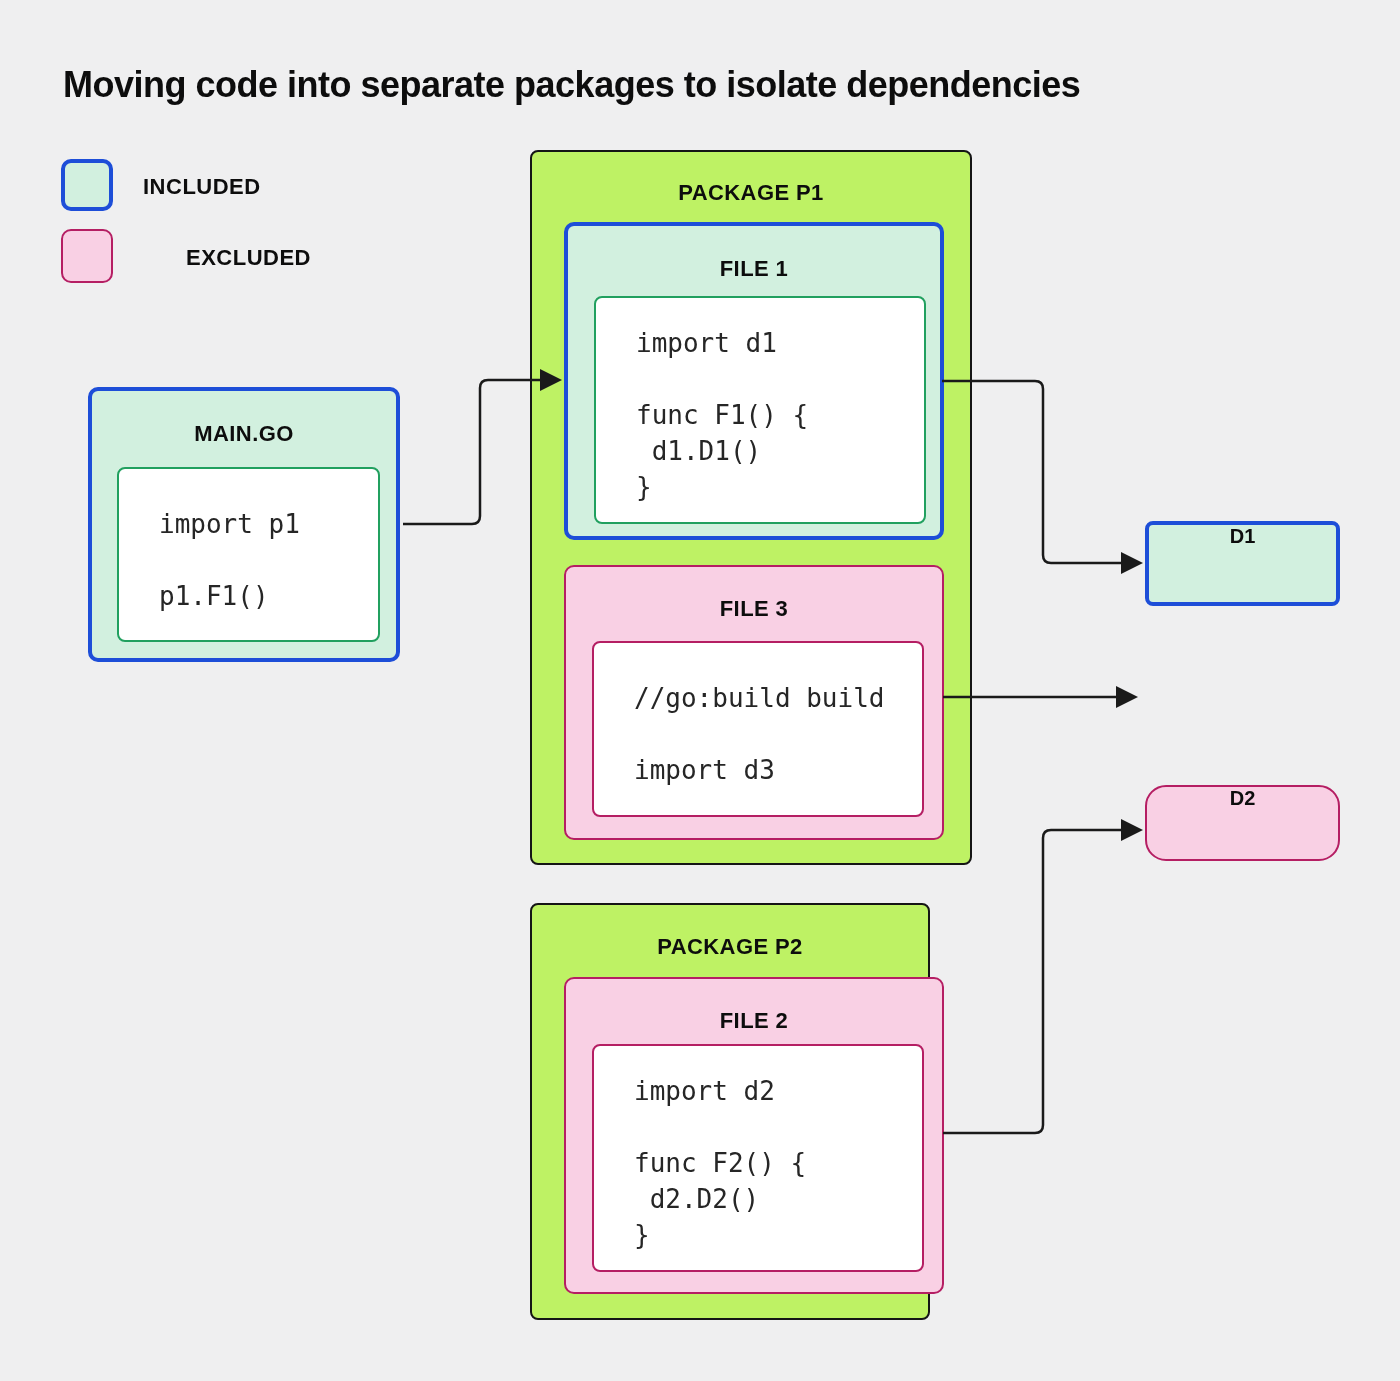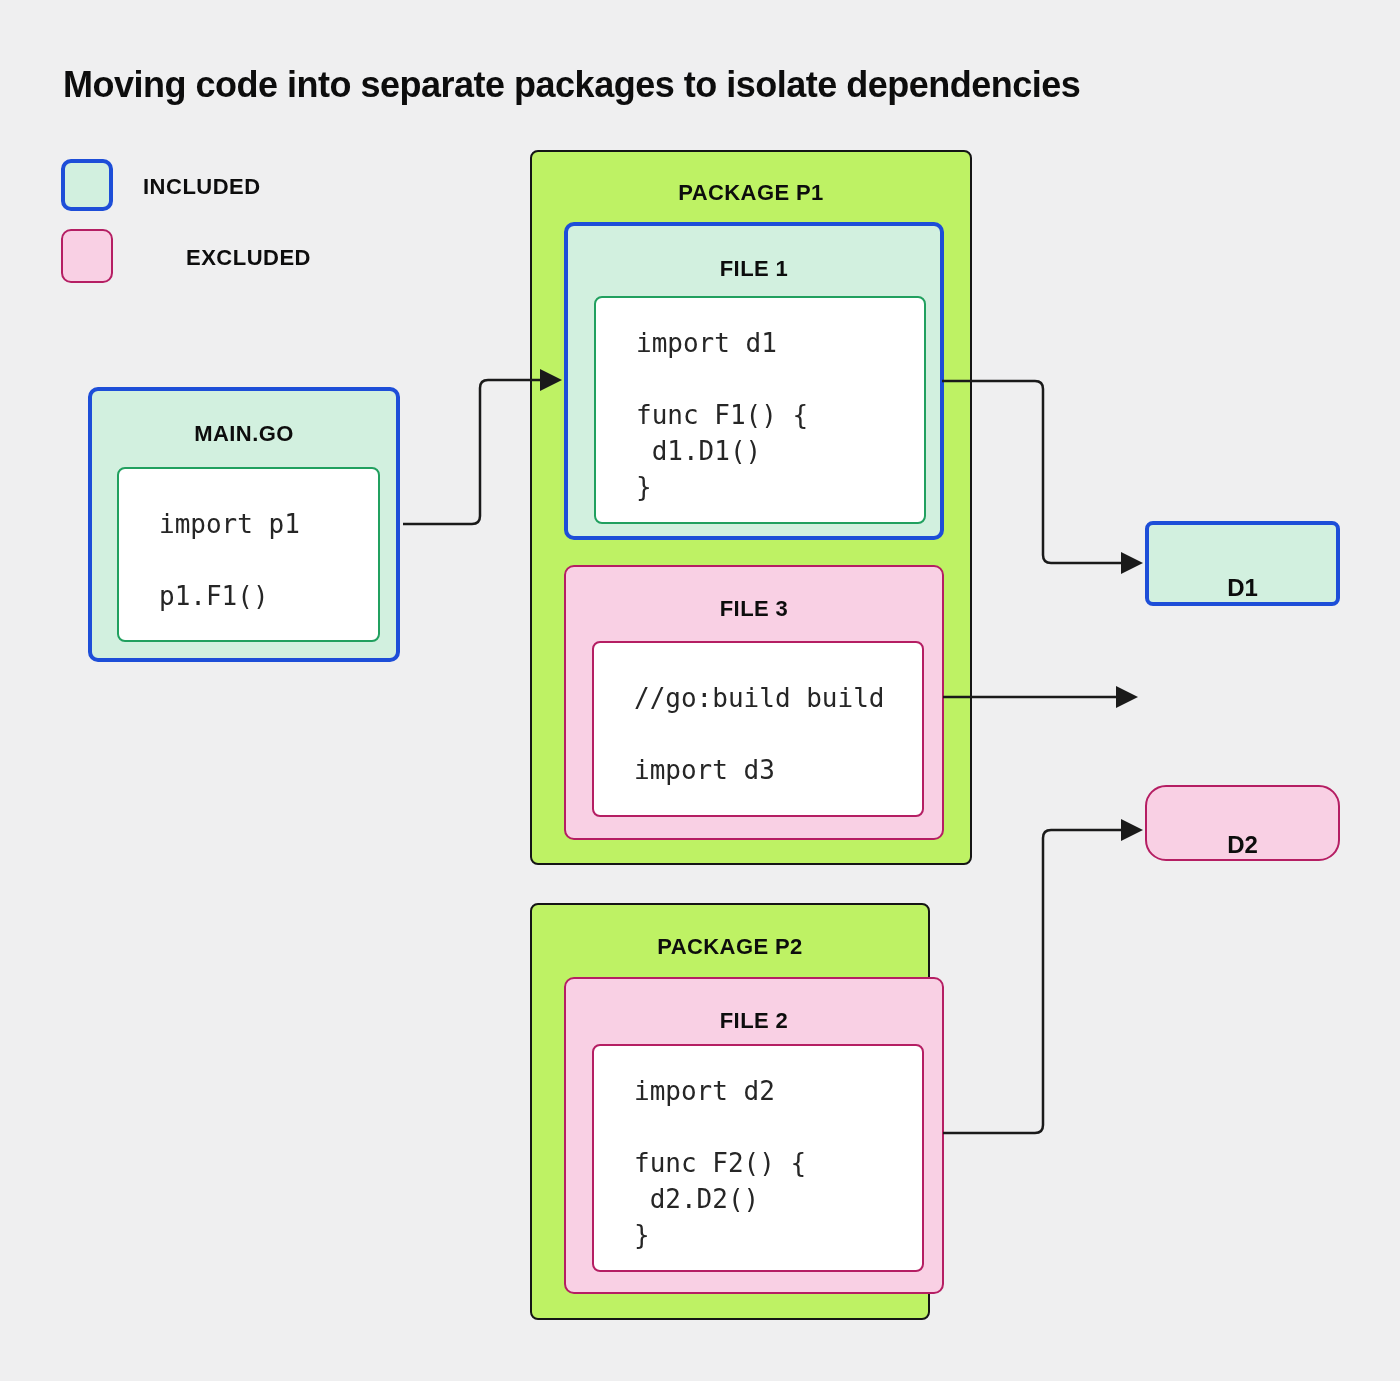--- a/index.html
+++ b/index.html
@@ -55,24 +55,24 @@
     font-size: 26px;
     line-height: 36px;
     color: #262626;
     white-space: pre;
   }
   .dep-box {
     position: absolute;
     box-sizing: border-box;
     border-radius: 8px;
     display: flex;
-    align-items: flex-end;
+    align-items: flex-start;
     justify-content: center;
     font-weight: 700;
-    font-size: 24px;
+    font-size: 20px;
     color: #0d0d0d;
   }
   .legend-swatch {
     position: absolute;
     box-sizing: border-box;
     width: 52px;
     border-radius: 10px;
   }
   .legend-label {
     position: absolute;

